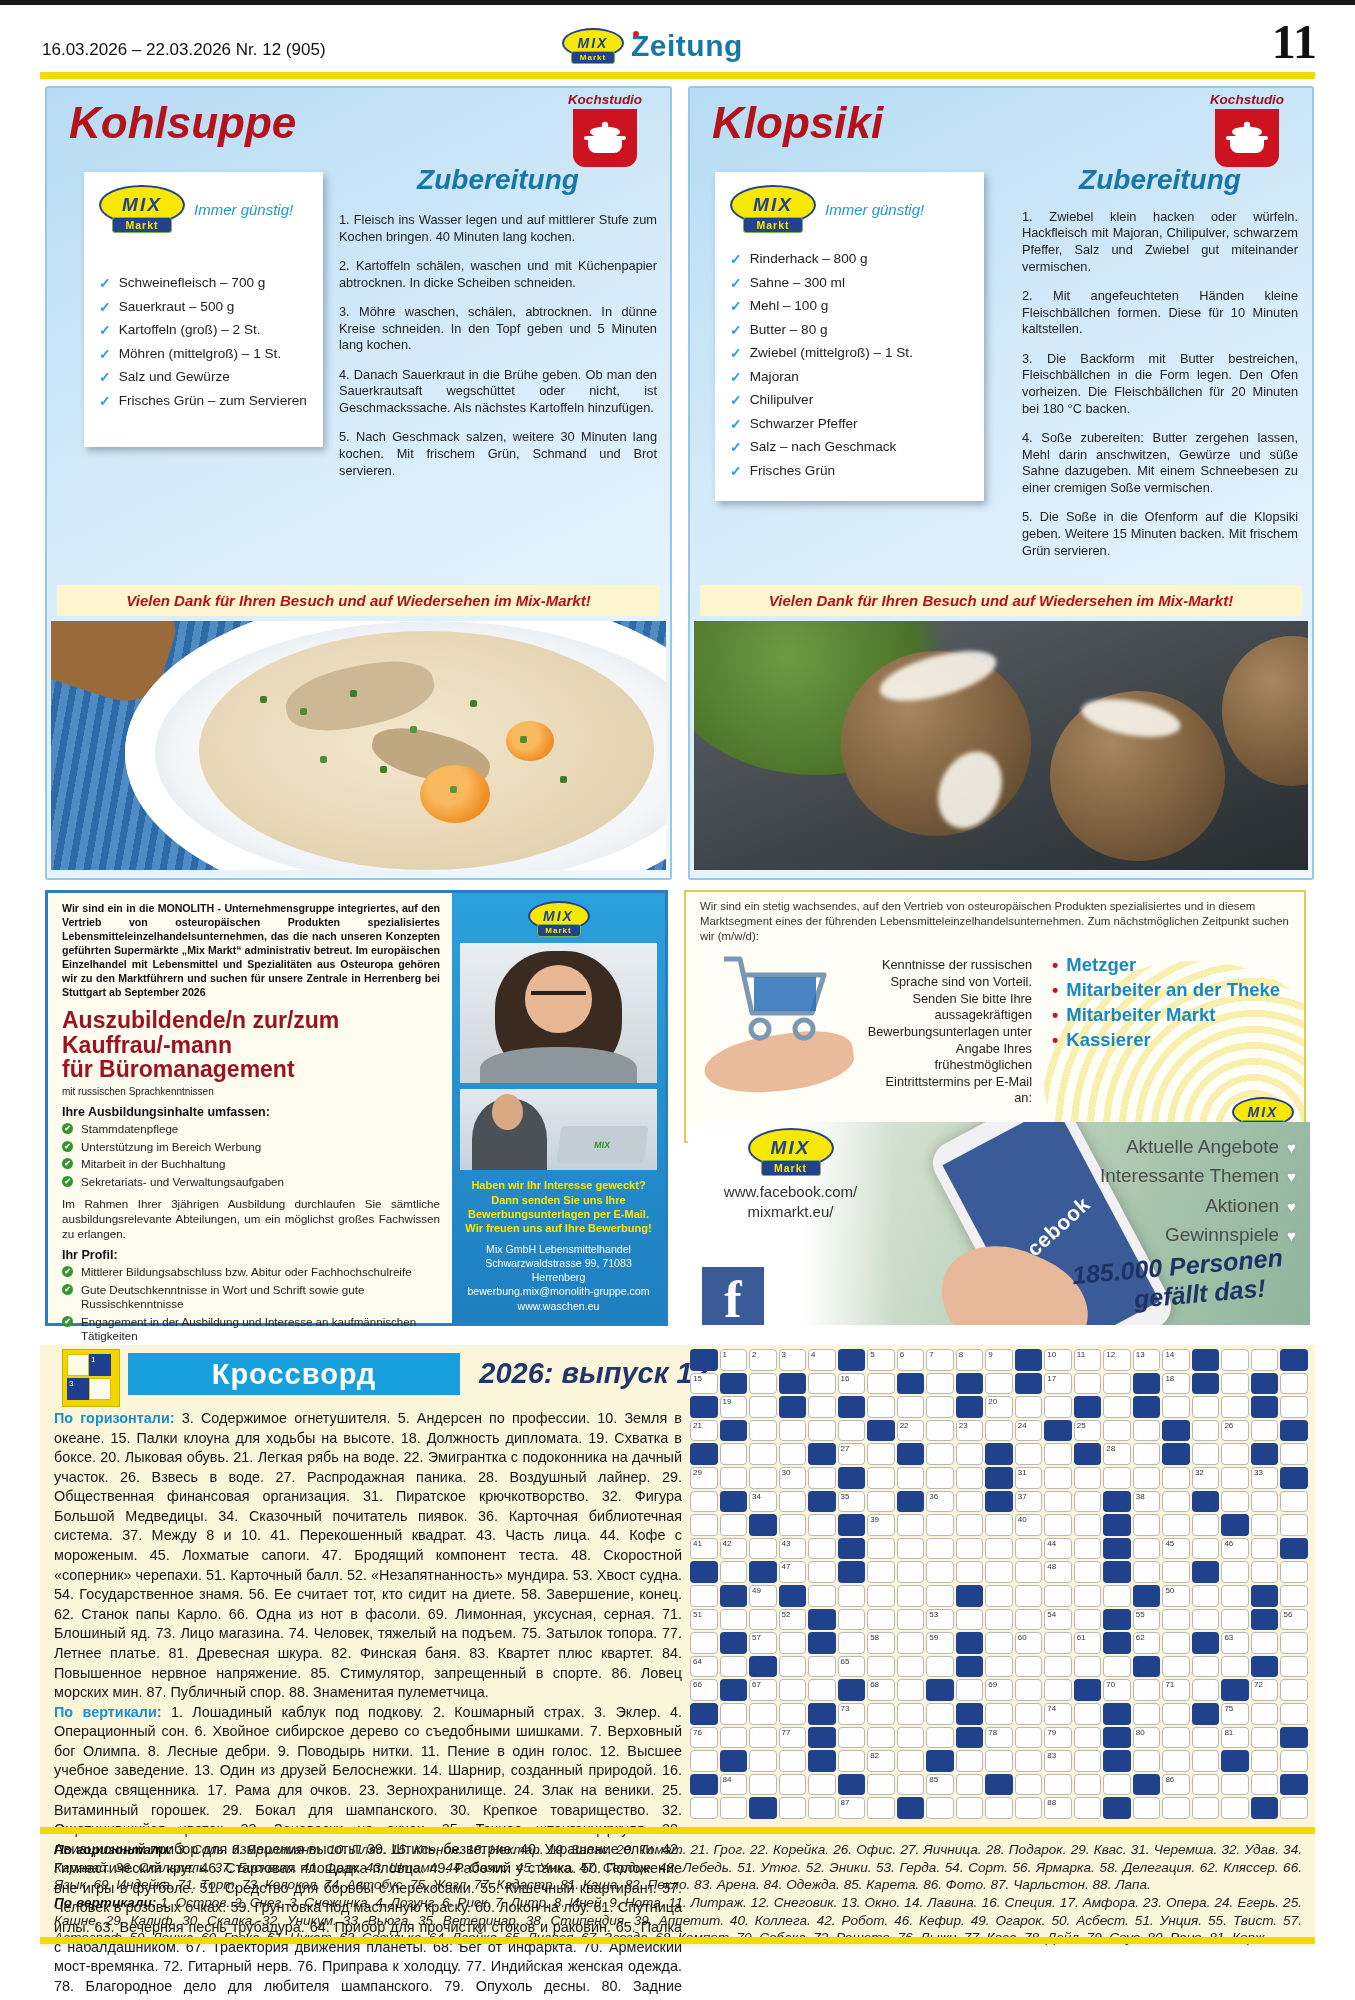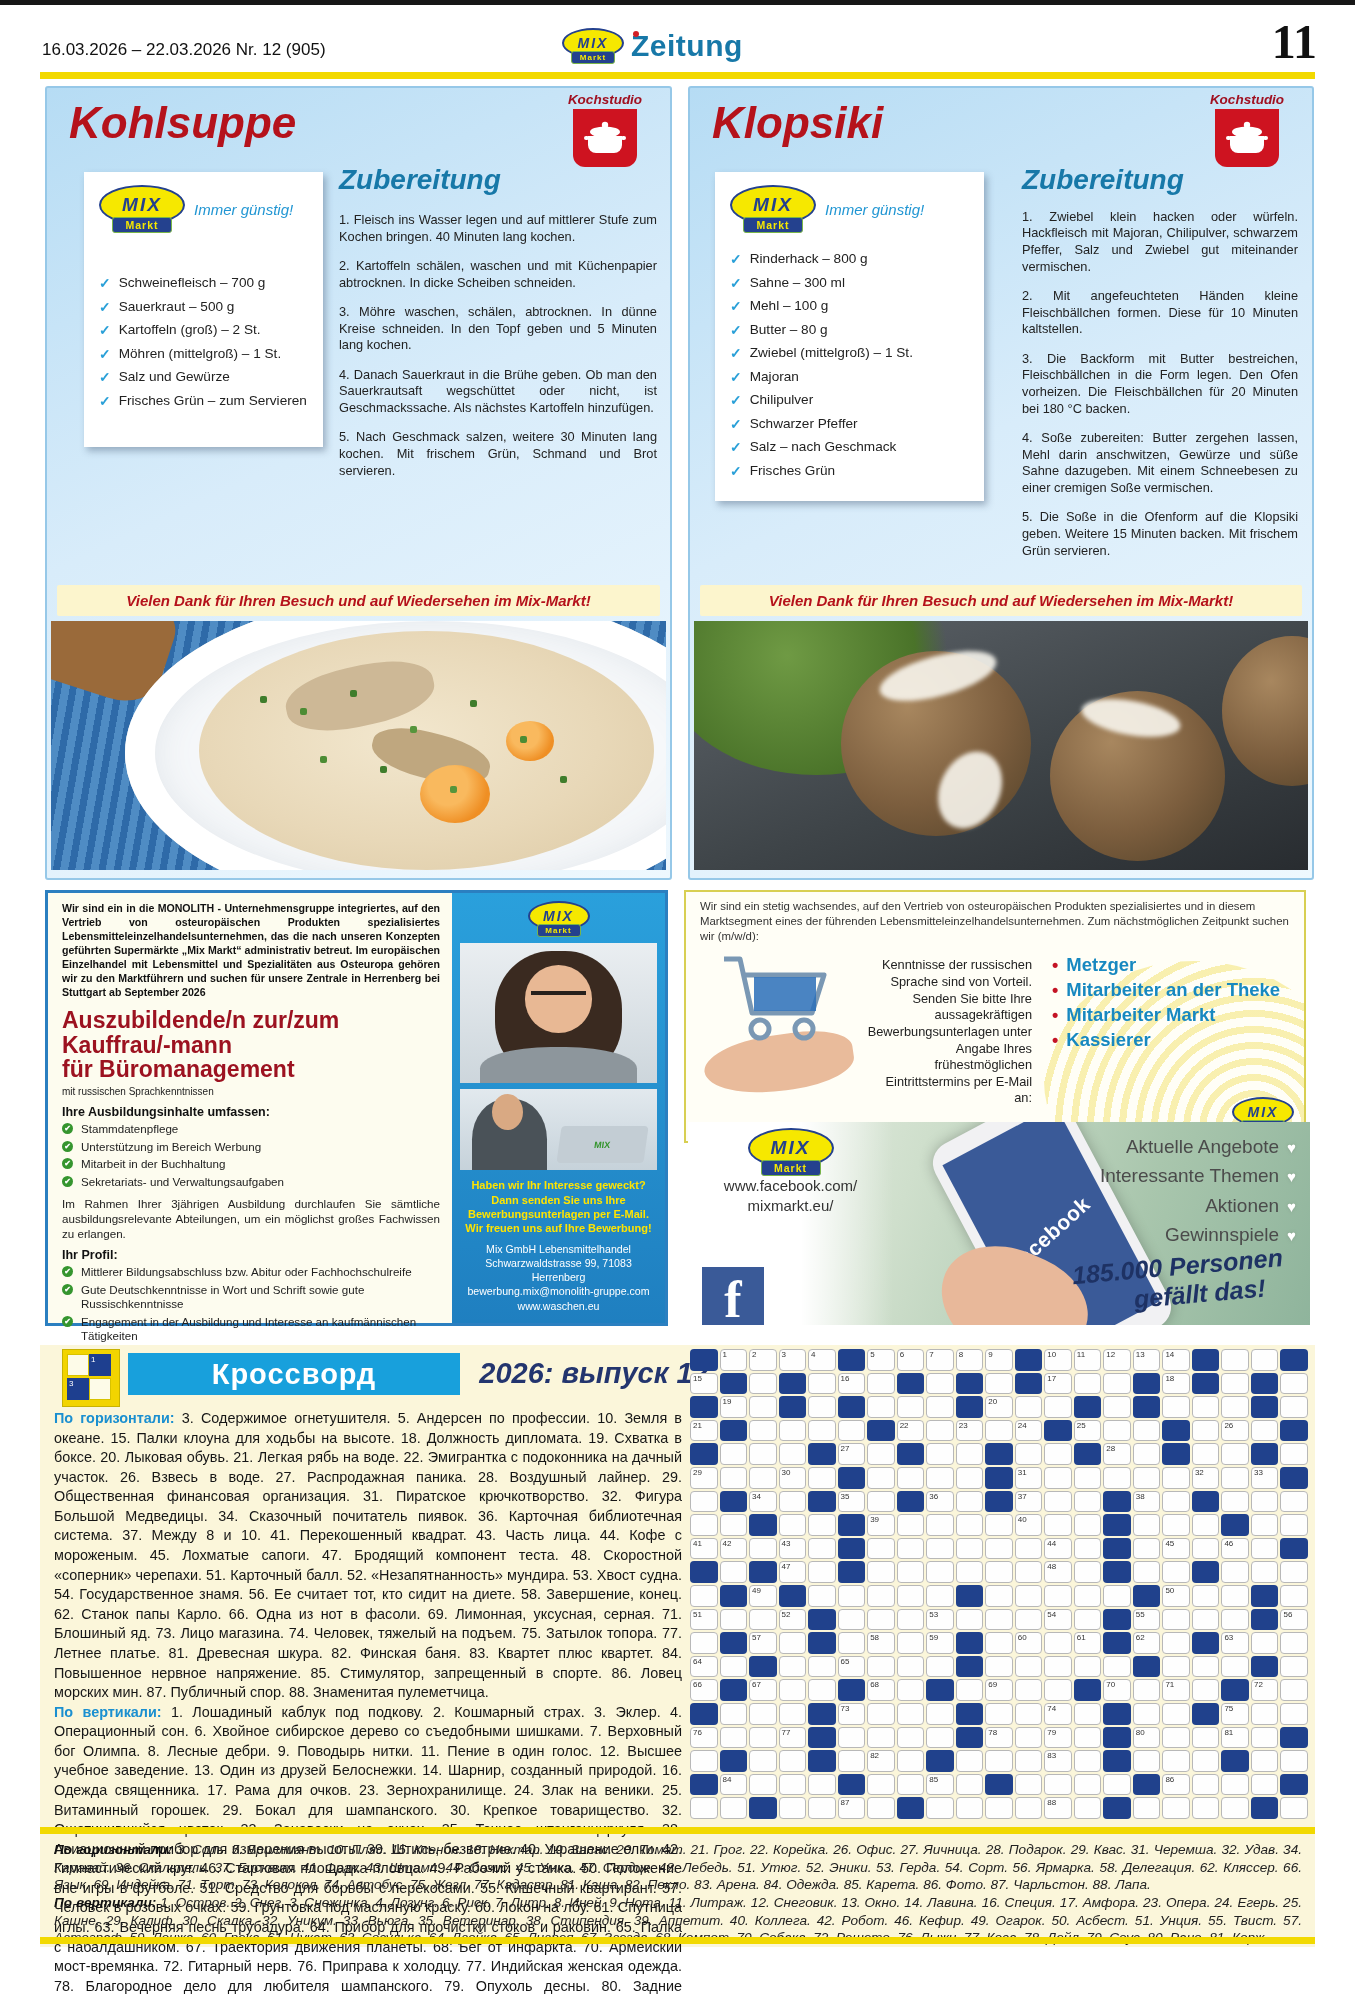--- a/index.html
+++ b/index.html
@@ -44,21 +44,21 @@
   .ing-head{display:flex;align-items:center;gap:9px;}
   .slogan{color:#2196d3;font-style:italic;font-size:15px;}
   .ing-list{margin:0;padding:0;list-style:none;}
   #recipe-left .ing-list{margin-top:42px;}
   #recipe-right .ing-list{margin-top:18px;}
   .ing-list li{display:flex;gap:8px;font-size:13.6px;line-height:1.18;margin-bottom:7px;color:#222;}
   .check{color:#2aa0d8;font-weight:bold;font-size:14px;}
   .zub-col{position:absolute;top:76px;}
   #recipe-left .zub-col{left:292px;width:318px;}
   #recipe-right .zub-col{left:332px;width:276px;}
-  .zub-title{text-align:left;font-size:28px;font-weight:bold;font-style:italic;color:#1778a8;margin:0 0 16px;}
+  .zub-title{text-align:center;font-size:28px;font-weight:bold;font-style:italic;color:#1778a8;margin:0 0 16px;}
   #recipe-right .zub-title{margin-bottom:10px;}
   .step{font-size:12.8px;line-height:1.3;text-align:justify;margin-bottom:10px;color:#222;}
   .thanks{position:absolute;top:497px;left:10px;right:10px;text-align:center;font-size:15px;font-weight:bold;
      font-style:italic;color:#b5121b;background:#fcf5cd;padding:7px 0;border-radius:2px;}
   .photo{position:absolute;top:533px;left:4px;right:4px;height:249px;overflow:hidden;}
 
   
   .photo-soup{background:repeating-linear-gradient(100deg,#2e6aa8 0 7px,#4f8cc4 7px 15px);}
   .soup-bread{position:absolute;left:-30px;top:-40px;width:150px;height:110px;background:#9a6a3a;border-radius:30%;transform:rotate(18deg);}
   .soup-plate{position:absolute;left:12%;top:-12%;width:100%;height:130%;border-radius:50%;
@@ -122,21 +122,21 @@
   .job .rb{color:#c41425;font-size:18px;}
   .adr-addr{font-size:11px;line-height:1.35;color:#444;margin-top:8px;}
   .adr-mixlogo{position:absolute;right:10px;bottom:8px;}
 
   
   #fb-ad{position:absolute;top:1122px;left:688px;width:622px;height:203px;overflow:hidden;
      background:linear-gradient(110deg,#edf2ea 0%,#cfdfcc 35%,#a9c6ad 70%,#8fb49c 100%);}
   .fb-left{position:absolute;left:0;top:0;width:205px;height:100%;
      background:linear-gradient(90deg,#ffffff 55%,rgba(255,255,255,0));text-align:center;padding-top:6px;box-sizing:border-box;}
   .fb-left .mixlogo{margin:0 auto;}
-  .fb-url{font-size:15px;color:#333;line-height:1.3;}
+  .fb-url{font-size:15px;color:#333;line-height:1.3;margin-top:6px;}
   .fb-f{position:absolute;left:14px;bottom:0;width:62px;height:58px;background:#3a5a98;color:#fff;
      font-family:"Liberation Serif",serif;font-size:52px;font-weight:bold;text-align:center;line-height:66px;}
   .fb-phone{position:absolute;left:290px;top:-18px;width:148px;height:262px;background:#f1f1f3;
      border-radius:22px;transform:rotate(-28deg);box-shadow:0 0 14px rgba(0,0,0,.25);}
   .fb-screen{position:absolute;left:10px;right:10px;top:18px;bottom:22px;background:#3a5a98;
      display:flex;align-items:center;justify-content:center;}
   .fb-brand{color:#fff;font-size:21px;font-weight:bold;letter-spacing:.5px;transform:rotate(-14deg);}
   .fb-finger{position:absolute;left:250px;bottom:-36px;width:150px;height:110px;background:#e8b89a;
      border-radius:50% 45% 40% 55%;transform:rotate(24deg);}
   .fb-items{position:absolute;right:14px;top:10px;text-align:right;}

